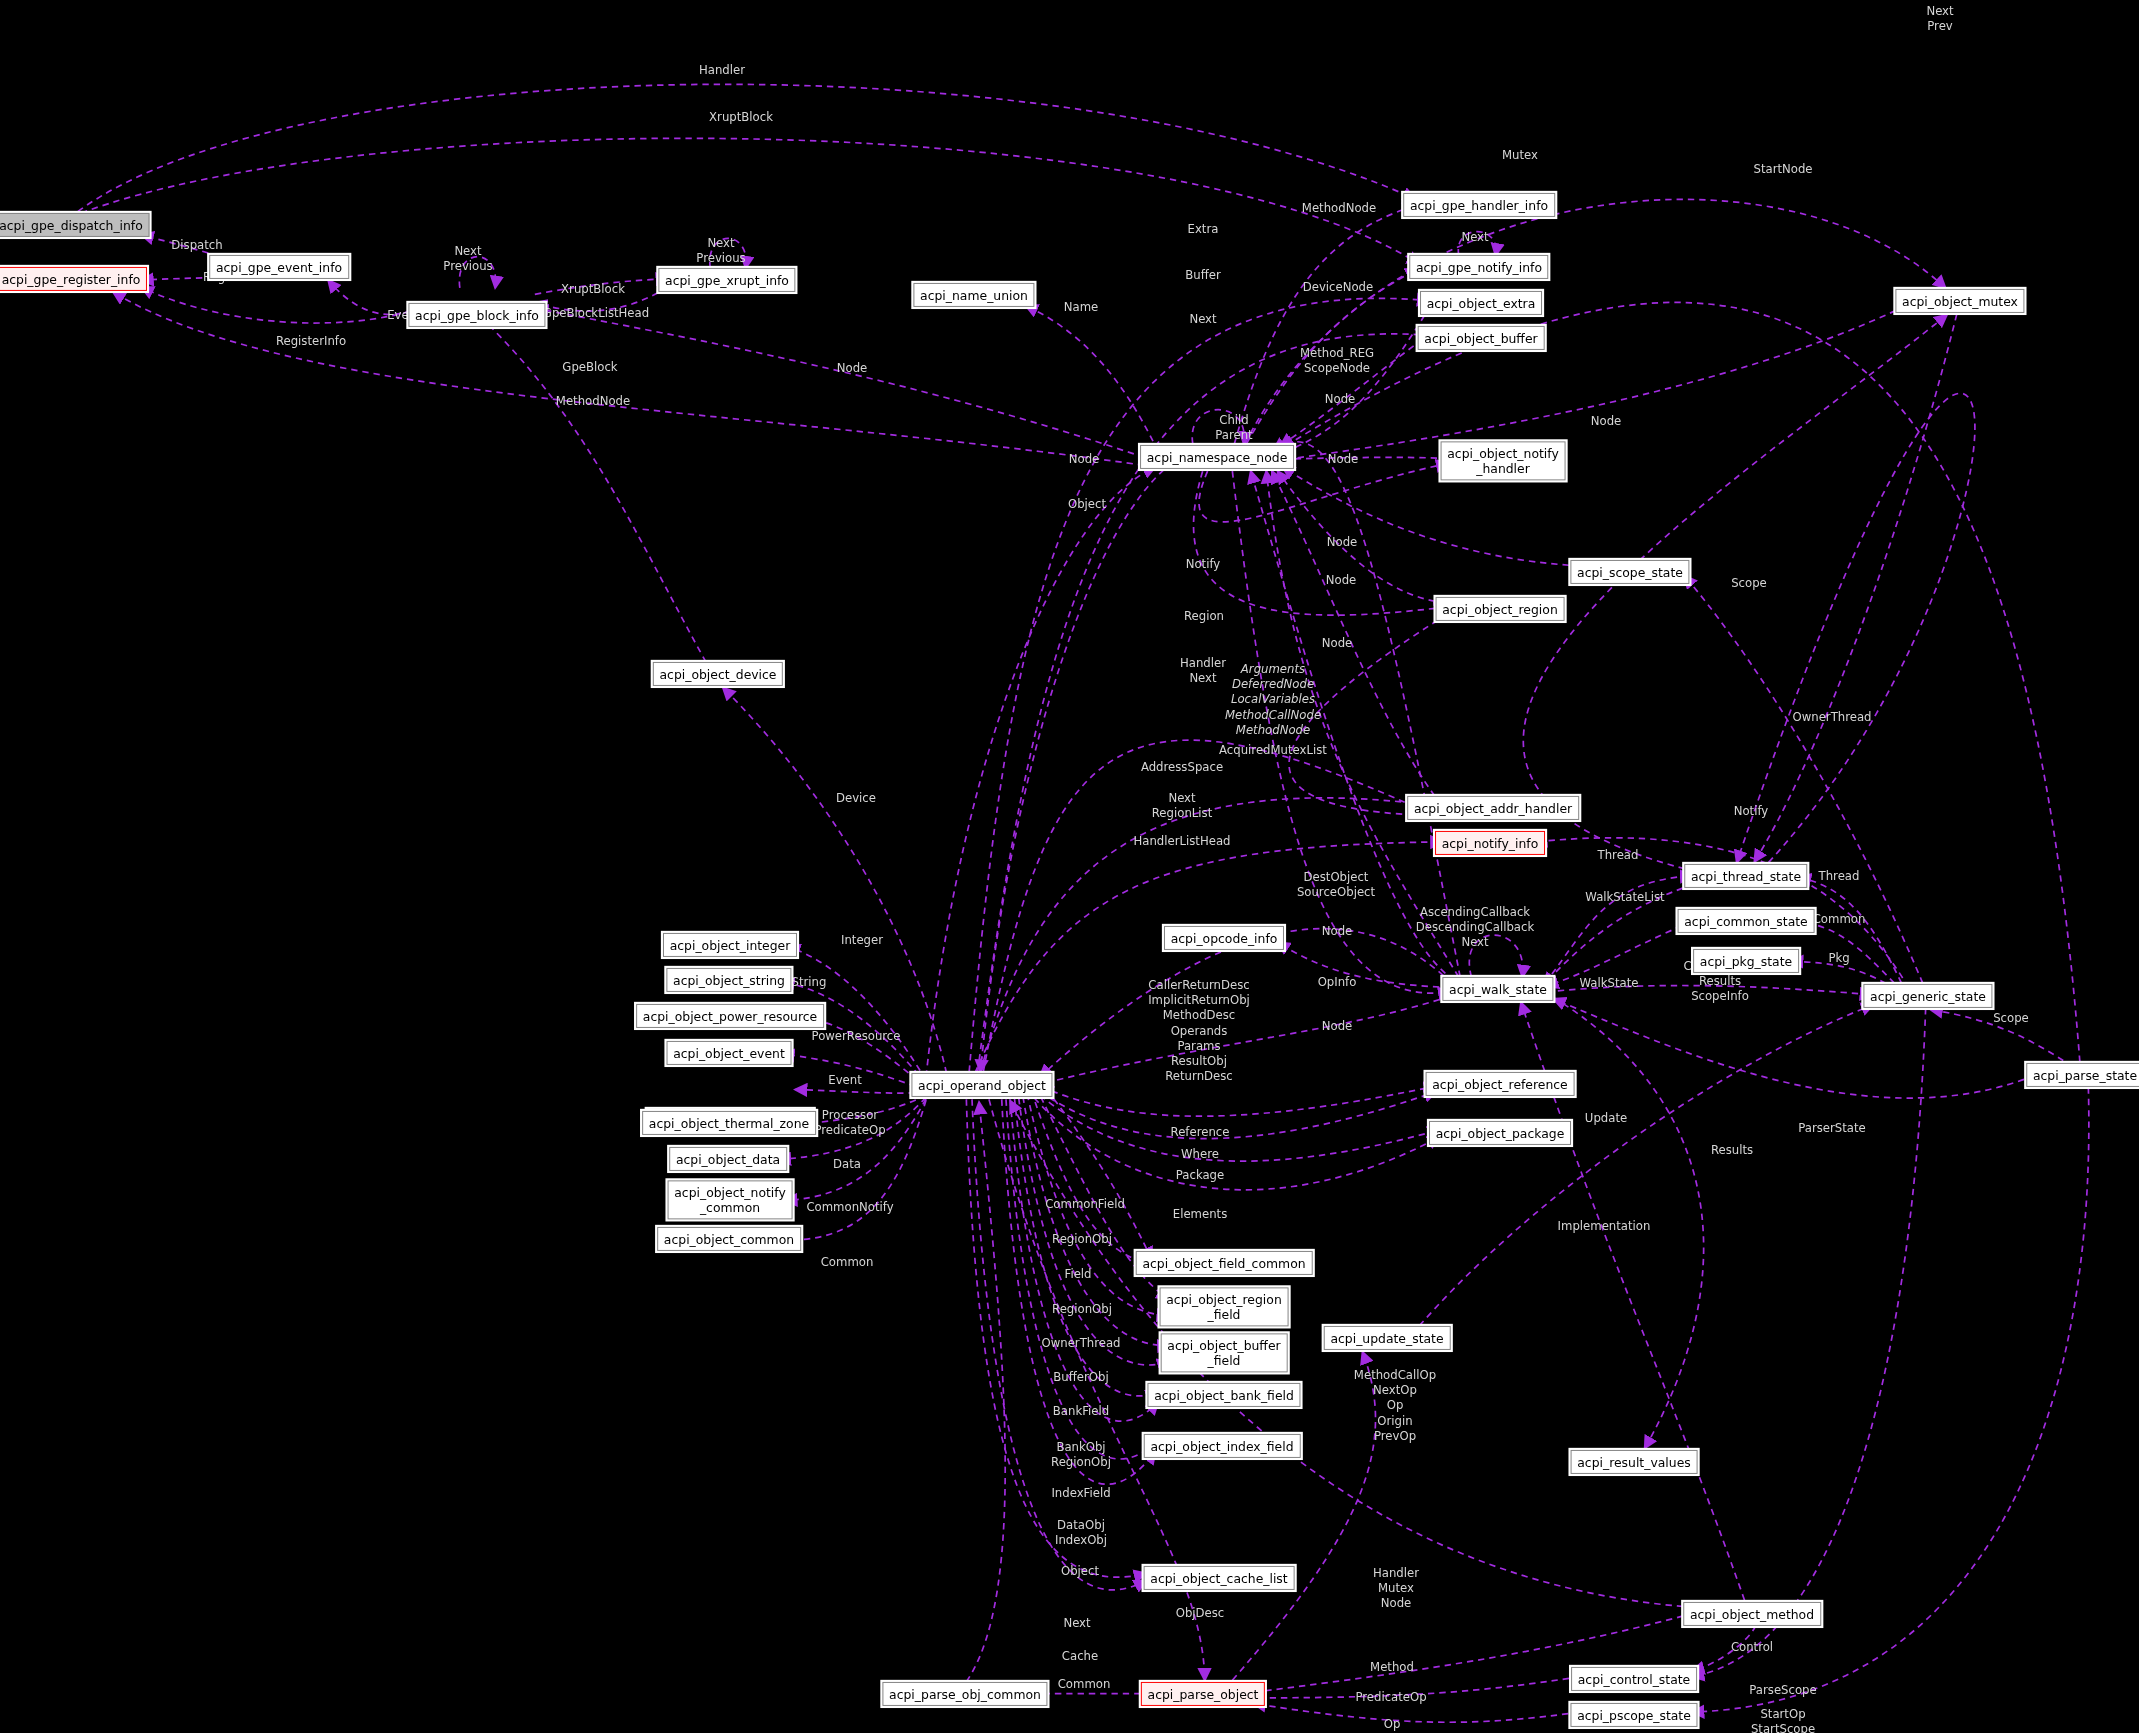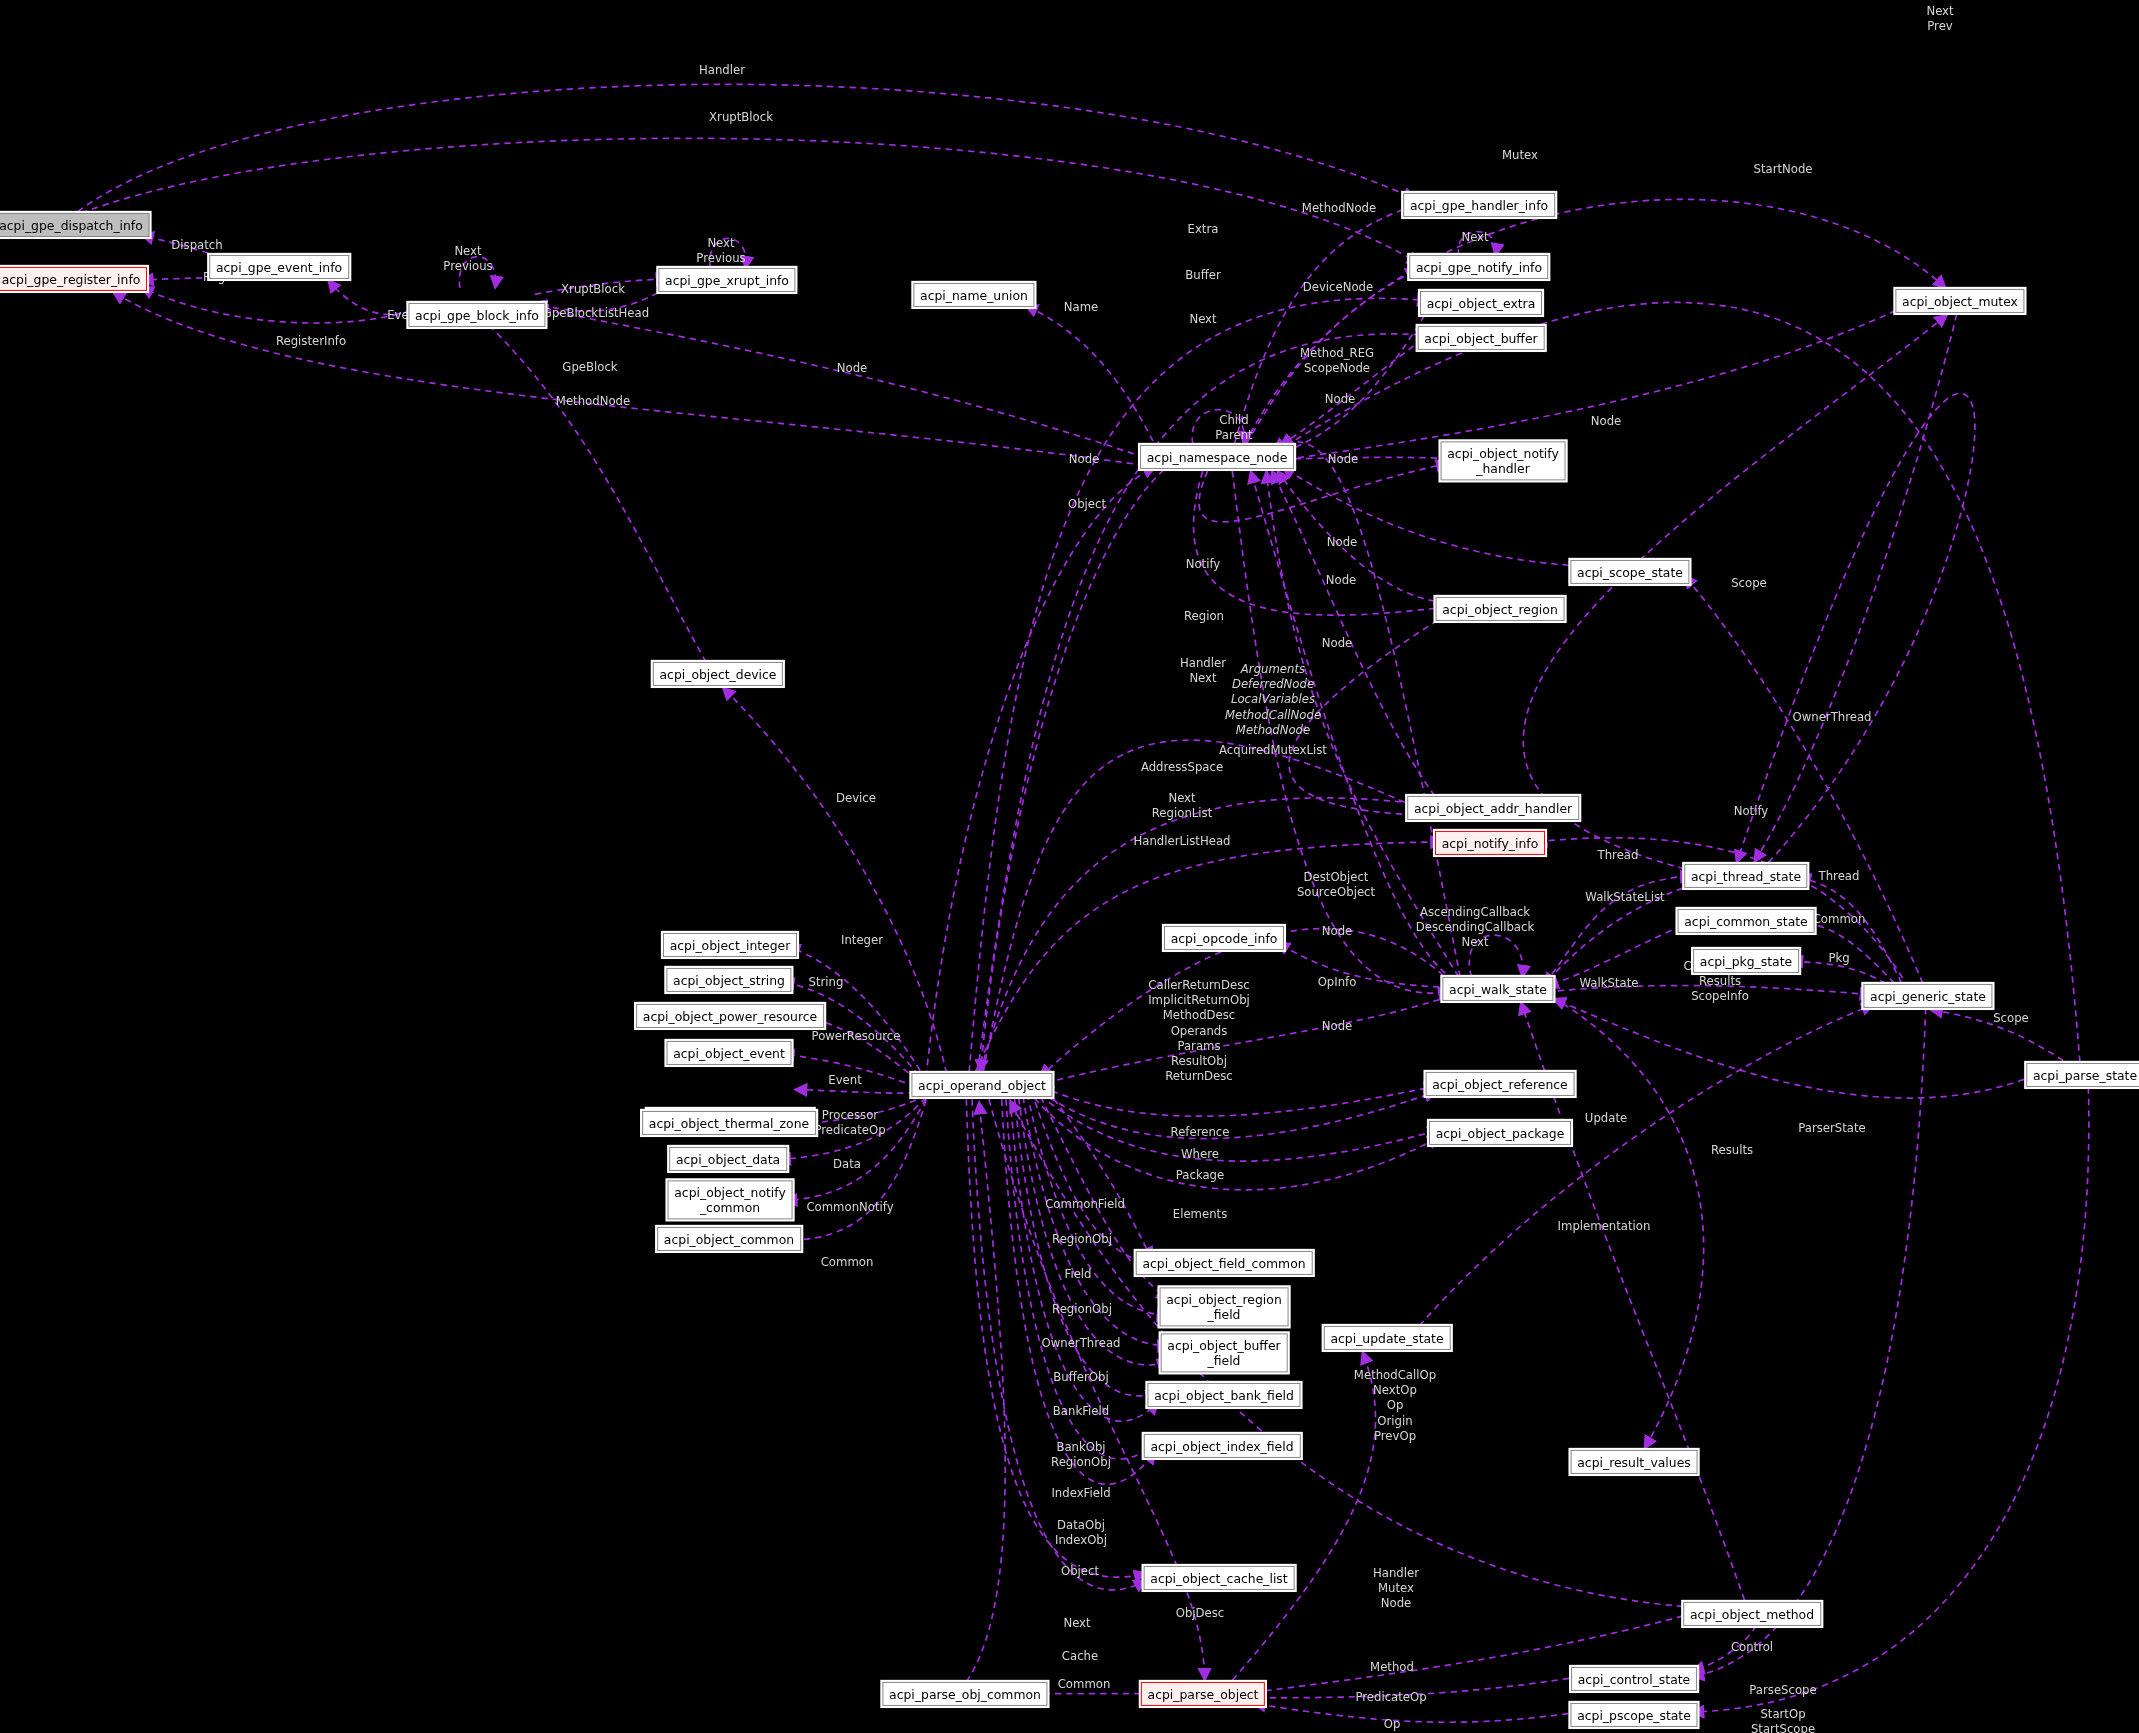--- a/index.html
+++ b/index.html
@@ -206,21 +206,21 @@
 MethodDesc
 Operands
 Params
 ResultObj
 ReturnDesc</div>
     <div class="elabel" style="left: 1200px; top: 1133px;">Reference</div>
     <div class="elabel" style="left: 1200px; top: 1155px;">Where</div>
     <div class="elabel" style="left: 1200px; top: 1176px;">Package</div>
     <div class="elabel" style="left: 1200px; top: 1215px;">Elements</div>
     <div class="elabel" style="left: 862px; top: 941px;">Integer</div>
-    <div class="elabel" style="left: 826px; top: 983px;">String</div>
+    <div class="elabel" style="left: 809px; top: 983px;">String</div>
     <div class="elabel" style="left: 856px; top: 1037px;">PowerResource</div>
     <div class="elabel" style="left: 845px; top: 1081px;">Event</div>
     <div class="elabel" style="left: 850px; top: 1123px;">Processor
 PredicateOp</div>
     <div class="elabel" style="left: 847px; top: 1165px;">Data</div>
     <div class="elabel" style="left: 850px; top: 1208px;">CommonNotify</div>
     <div class="elabel" style="left: 847px; top: 1263px;">Common</div>
     <div class="elabel" style="left: 1085px; top: 1205px;">CommonField</div>
     <div class="elabel" style="left: 1082px; top: 1240px;">RegionObj</div>
     <div class="elabel" style="left: 1078px; top: 1275px;">Field</div>

